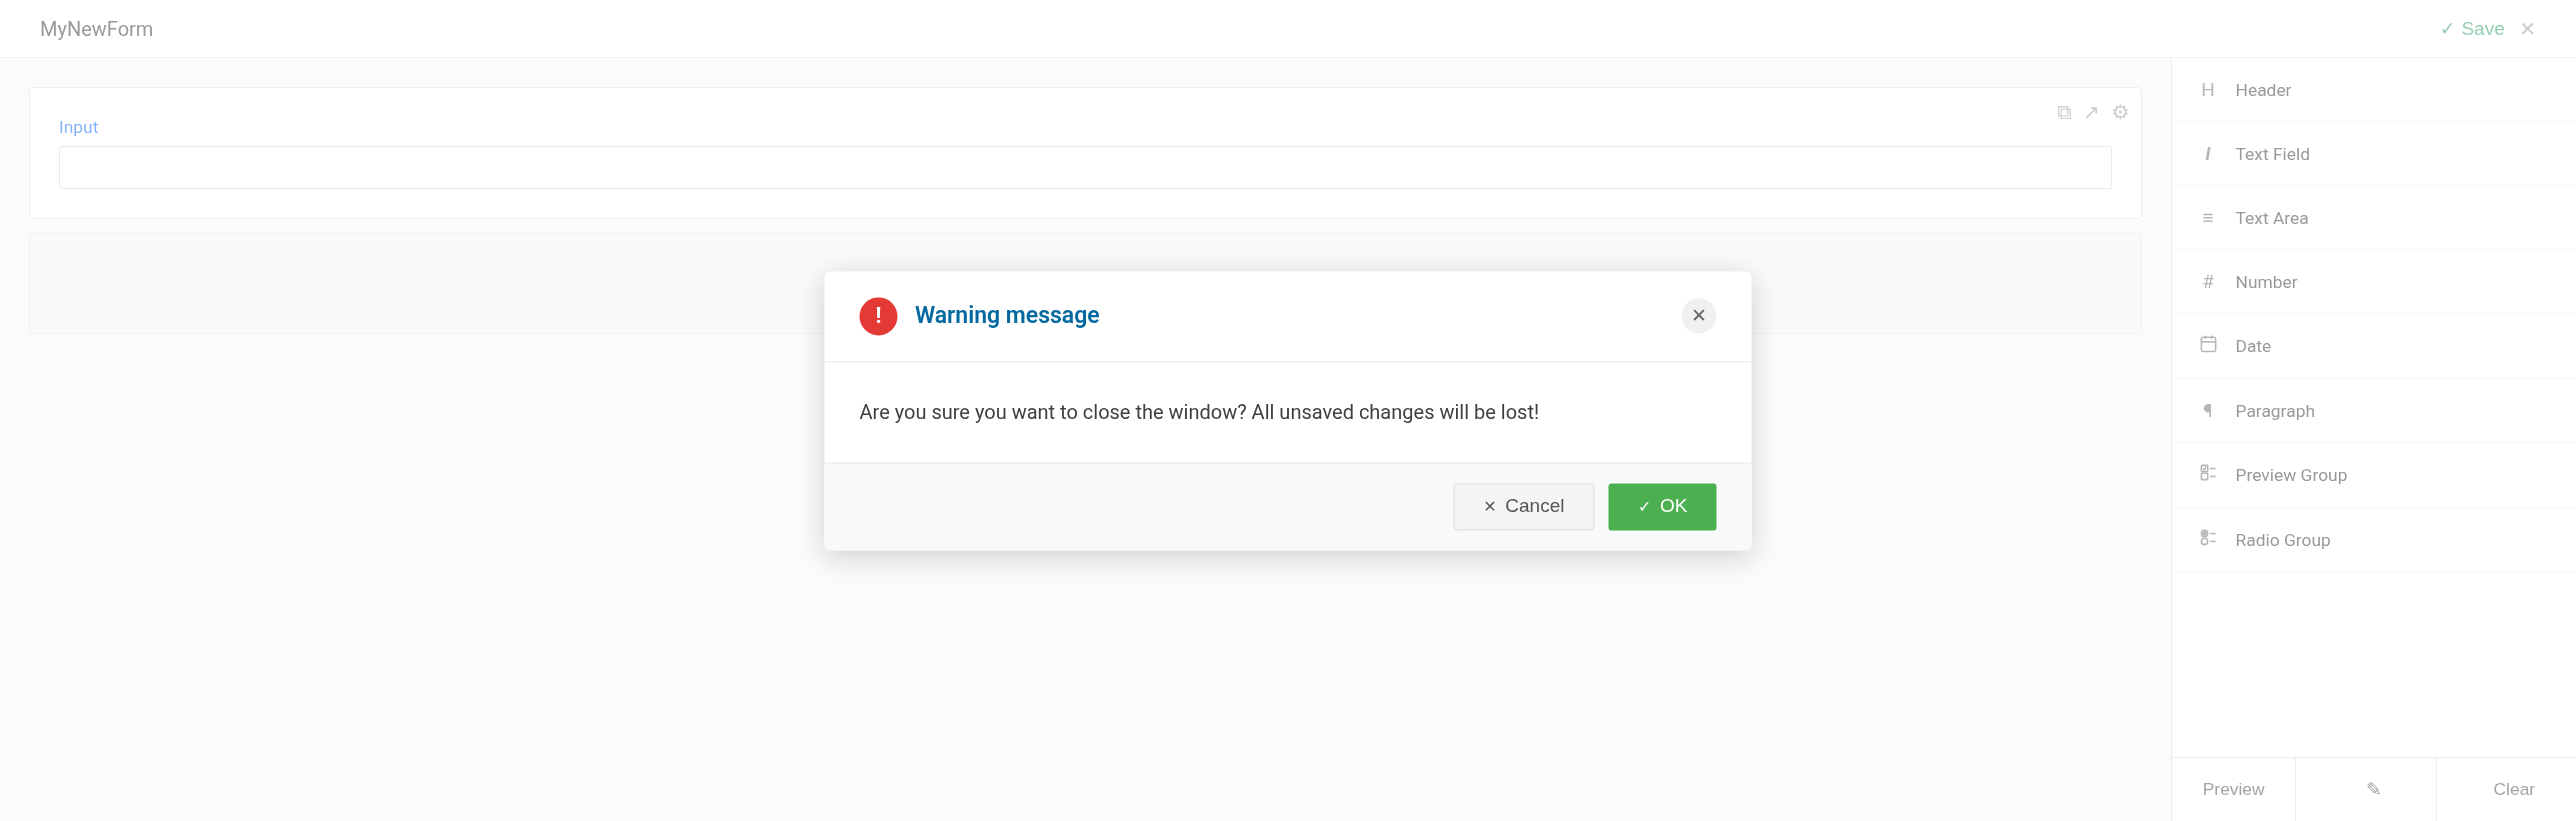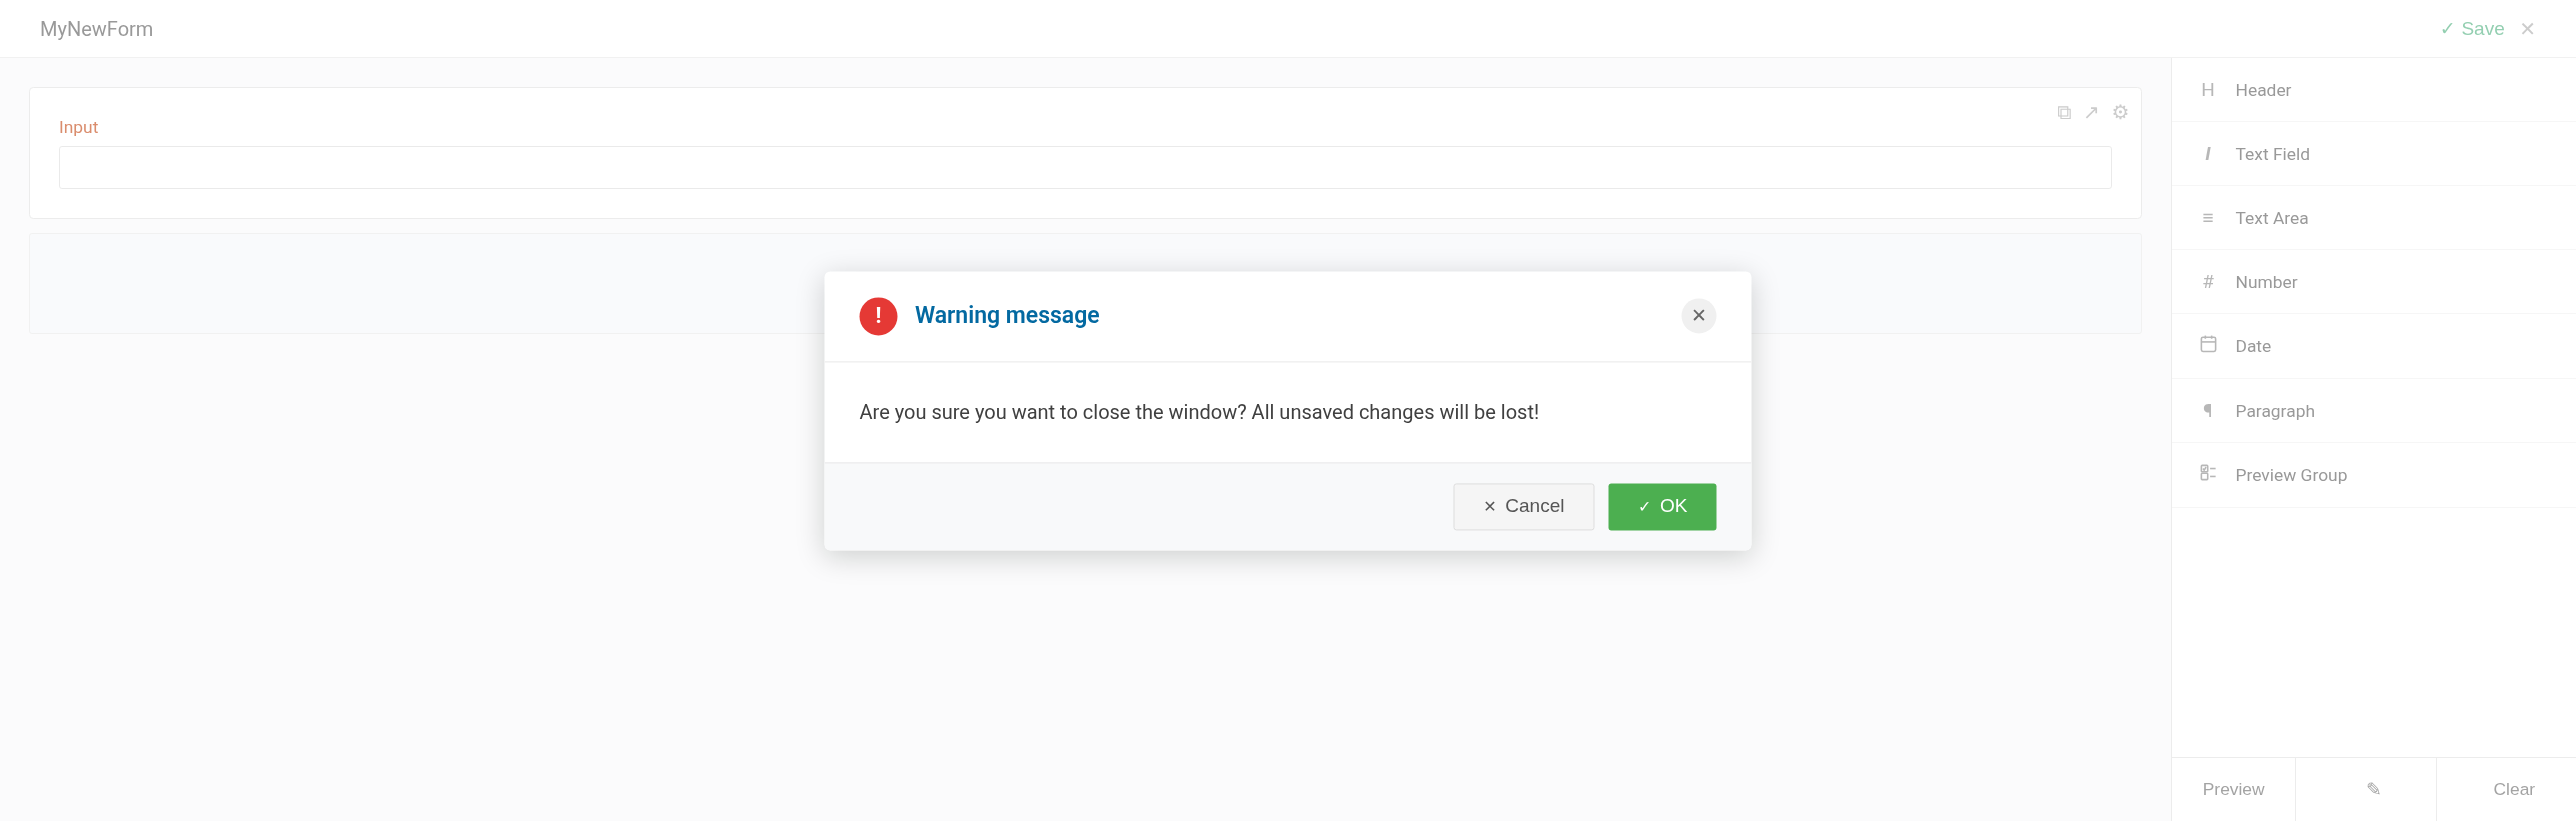--- a/index.html
+++ b/index.html
@@ -94,21 +94,21 @@
     }
 
     .form-toolbar-icon {
       font-size: 20px;
       color: #aaa;
       cursor: pointer;
     }
 
     .input-label {
       font-size: 17.4px;
-      color: #c2410c;
+      color: #3b82f6;
       margin-bottom: 8.7px;
     }
 
     .input-field {
       width: 100%;
       height: 43px;
       border: 0.7px solid #ddd;
       border-radius: 2.9px;
       padding: 0 11.6px;
       font-size: 16px;
@@ -371,20 +371,32 @@
       <span class="sidebar-icon">
         <svg width="19" height="19" viewBox="0 0 24 24" fill="none" stroke="#888" stroke-width="2">
           <rect x="3" y="3" width="8" height="8" rx="1"></rect>
           <polyline points="5,7 6.5,9 9,5"></polyline>
           <rect x="3" y="13" width="8" height="8" rx="1"></rect>
           <line x1="14" y1="7" x2="21" y2="7"></line>
           <line x1="14" y1="17" x2="21" y2="17"></line>
         </svg>
       </span>
       <span>Preview Group</span>
+    </div>
+    <div class="sidebar-item">
+      <span class="sidebar-icon">
+        <svg width="19" height="19" viewBox="0 0 24 24" fill="none" stroke="#888" stroke-width="2">
+          <circle cx="7" cy="7" r="4"></circle>
+          <circle cx="7" cy="7" r="2" fill="#888"></circle>
+          <circle cx="7" cy="17" r="4"></circle>
+          <line x1="14" y1="7" x2="21" y2="7"></line>
+          <line x1="14" y1="17" x2="21" y2="17"></line>
+        </svg>
+      </span>
+      <span>Radio Group</span>
     </div>
 
     <div class="sidebar-bottom">
       <button class="sidebar-bottom-btn">
         <span>Preview</span>
       </button>
       <button class="sidebar-bottom-btn">
         <span class="edit-icon">✎</span>
       </button>
       <button class="sidebar-bottom-btn">

